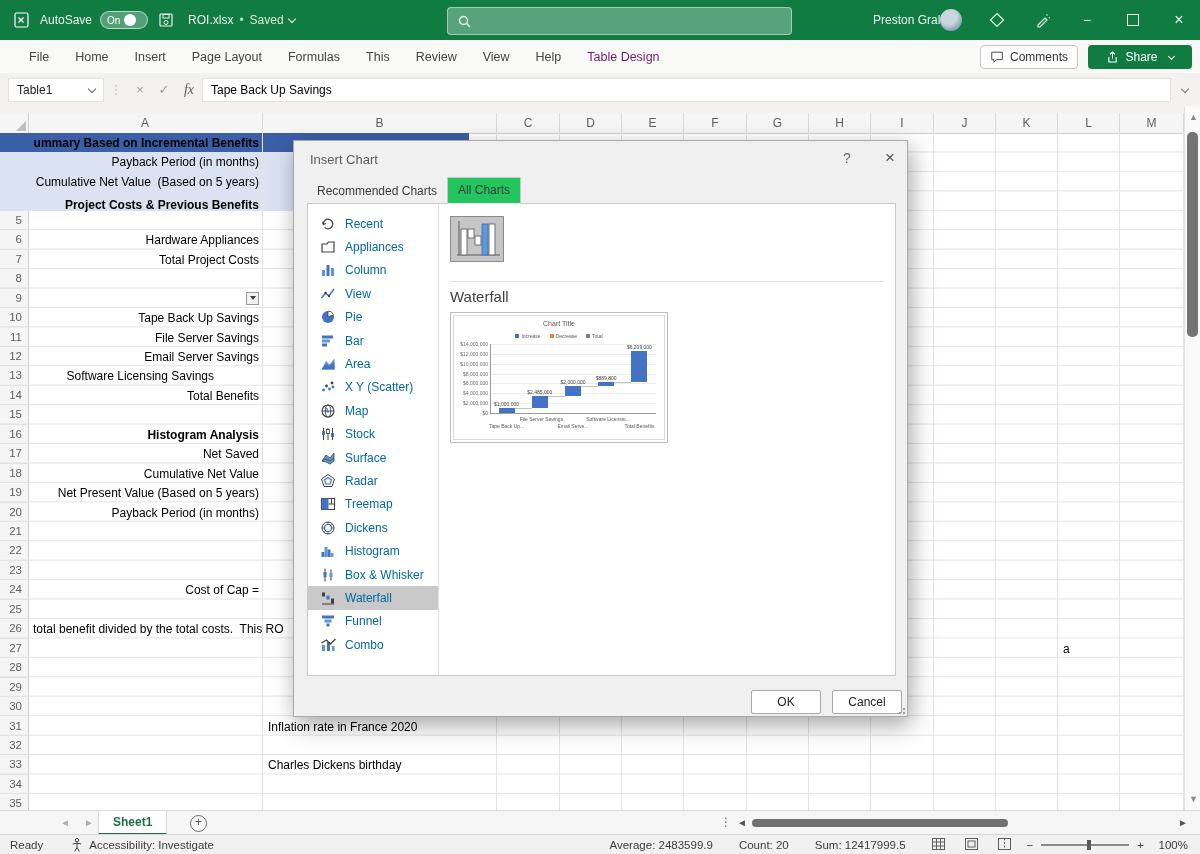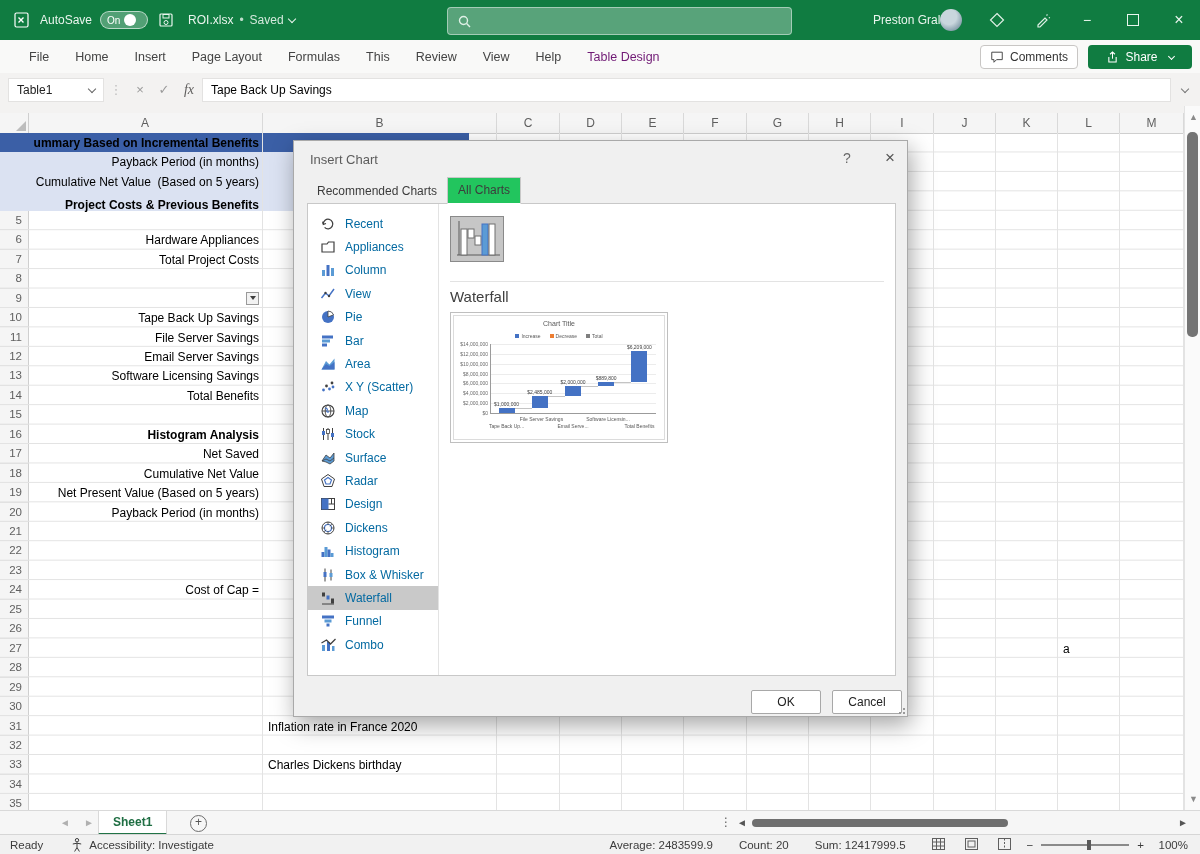--- a/index.html
+++ b/index.html
@@ -303,28 +303,29 @@
       <div class="gcell b" style="left: 267px; top: 156.6px; color: rgb(255, 255, 255);">y1</div>
       <div class="gcell b" style="top: 1px; right: 925px;">ummary Based on Incremental Benefits</div>
       <div class="gcell" style="top: 20.45px; right: 925px;">Payback Period (in months)</div>
       <div class="gcell" style="top: 39.9px; right: 925px;">Cumulative Net Value  (Based on 5 years)</div>
       <div class="gcell b" style="top: 63px; right: 925px;">Project Costs &amp; Previous Benefits</div>
       <div class="gcell" style="top: 98.25px; right: 925px;">Hardware Appliances</div>
       <div class="gcell" style="top: 117.7px; right: 925px;">Total Project Costs</div>
       <div class="gcell" style="top: 176.05px; right: 925px;">Tape Back Up Savings</div>
       <div class="gcell" style="top: 195.5px; right: 925px;">File Server Savings</div>
       <div class="gcell" style="top: 214.95px; right: 925px;">Email Server Savings</div>
-      <div class="gcell" style="top: 234.4px; right: 925px; text-align: center;">Software Licensing Savings</div>
+      <div class="gcell" style="top: 234.4px; right: 970px; text-align: center;">Software Licensing Savings</div>
       <div class="gcell" style="top: 253.85px; right: 925px;">Total Benefits</div>
       <div class="gcell b" style="top: 292.75px; right: 925px;">Histogram Analysis</div>
       <div class="gcell" style="top: 312.2px; right: 925px;">Net Saved</div>
       <div class="gcell" style="top: 331.65px; right: 925px;">Cumulative Net Value</div>
       <div class="gcell" style="top: 351.1px; right: 925px;">Net Present Value (Based on 5 years)</div>
       <div class="gcell" style="top: 370.55px; right: 925px;">Payback Period (in months)</div>
       <div class="gcell" style="top: 448.35px; right: 925px;">Cost of Cap =</div>
+      <div class="gcell" style="top: 487.25px; left: 33px;">total benefit divided by the total costs.  This RO</div>
       <div class="gcell" style="top: 506.7px; left: 1063px;">a</div>
       <div class="gcell" style="top: 584.5px; left: 268px;">Inflation rate in France 2020</div>
       <div class="gcell" style="top: 623.4px; left: 268px;">Charles Dickens birthday</div>
     </div>
 </div>
 <div id="vscroll" class="abs">
   <span class="scroll-arrow" style="top:6px;">▲</span>
   <div id="vthumb"></div>
   <span class="scroll-arrow" style="top:688px;">▼</span>
 </div>
@@ -459,21 +460,21 @@
           <span>Radar</span>
         </div>
         <div class="type-item">
           <span style="display: flex;">
             <svg width="16" height="16" viewBox="0 0 16 16">
               <rect x="1.5" y="2.5" width="13" height="11" fill="none" stroke="#404040" stroke-width="1"></rect>
               <rect x="1.5" y="2.5" width="7" height="11" fill="#4472c4"></rect>
               <path d="M8.5 8h6M11.5 2.5V8" stroke="#404040" stroke-width="1" fill="none"></path>
             </svg>
           </span>
-          <span>Design</span>
+          <span>Treemap</span>
         </div>
         <div class="type-item">
           <span style="display: flex;">
             <svg width="16" height="16" viewBox="0 0 16 16">
               <circle cx="8" cy="8" r="6" fill="none" stroke="#404040" stroke-width="1"></circle>
               <circle cx="8" cy="8" r="3.5" fill="none" stroke="#4472c4" stroke-width="1.2"></circle>
               <path d="M8 2v3M14 8h-3M8 14v-3M2 8h3M11.8 4.2l-2 2M4.2 11.8l2-2" stroke="#404040" stroke-width="0.8"></path>
             </svg>
           </span>
           <span>Dickens</span>

